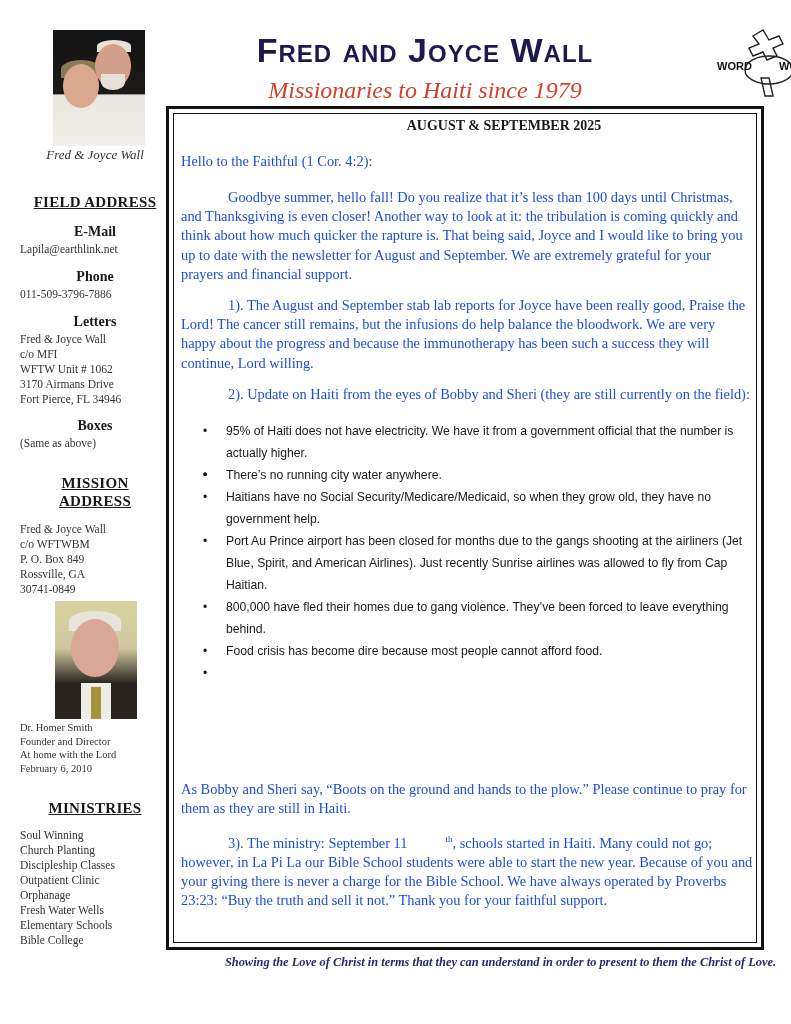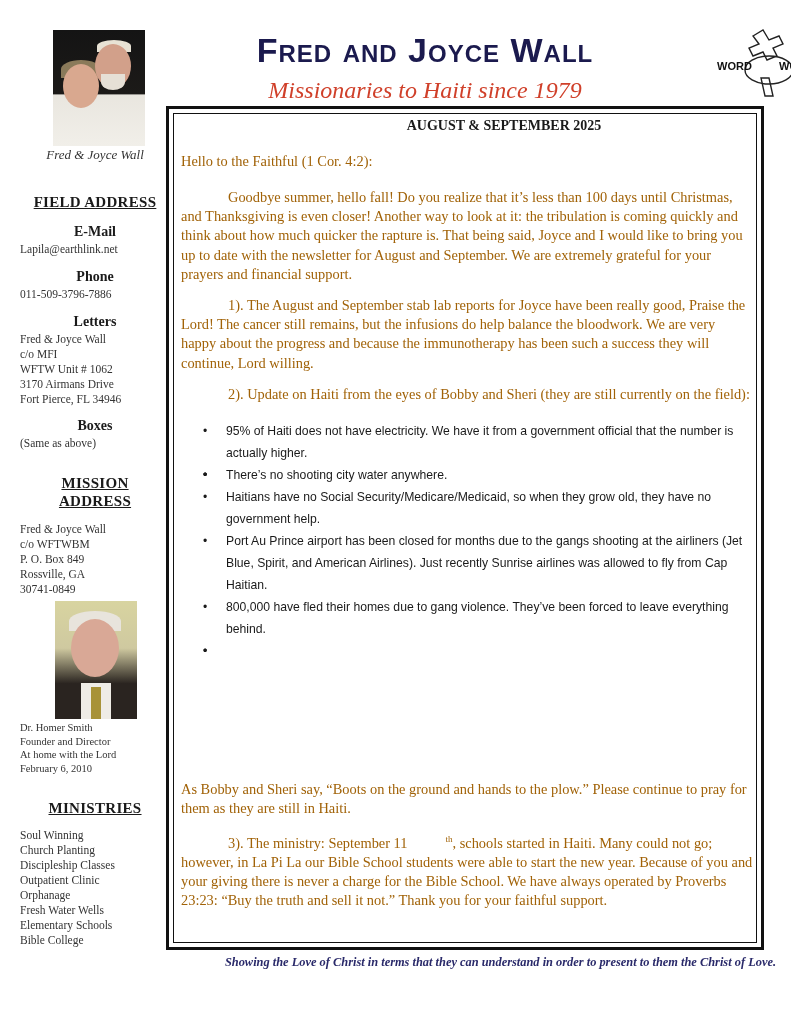--- a/index.html
+++ b/index.html
@@ -53,21 +53,21 @@
       position: absolute; left: 166px; top: 106px; width: 598px; height: 844px;
       border: 3px solid #111; box-sizing: border-box;
     }
     .frame-inner {
       position: absolute; left: 4px; top: 4px; right: 4px; bottom: 4px; border: 1px solid #111;
     }
     .month-title {
       position: absolute; left: 170px; top: 118px; width: 668px; text-align: center;
       font-weight: bold; font-size: 14px; color: #1a1a1a;
     }
-    .body-text { position: absolute; left: 181px; width: 572px; font-size: 14.4px; line-height: 19.2px; color: #a16207; }
+    .body-text { position: absolute; left: 181px; width: 572px; font-size: 14.4px; line-height: 19.2px; color: #1d4ed8; }
     .indent { text-indent: 47px; }
     .bullets {
       position: absolute; left: 181px; top: 420px; width: 572px; margin: 0; padding: 0; list-style: none;
       font-family: "Liberation Sans", sans-serif; font-size: 12.2px; line-height: 22px; color: #1a1a1a;
     }
     .bullets li { position: relative; padding-left: 45px; margin-bottom: 0; }
     .bullets li .dot { position: absolute; left: 22px; top: 0; }
     .footer-motto {
       position: absolute; left: 166px; top: 955px; width: 610px; text-align: right;
       font-family: "Liberation Serif", serif; font-style: italic; font-weight: bold; color: #2a2a6a; font-size: 12.4px;
@@ -158,24 +158,24 @@
 <div class="month-title">AUGUST &amp; SEPTEMBER 2025</div>
 <div class="body-text" style="top:152px;">Hello to the Faithful (1 Cor. 4:2):</div>
 <div class="body-text indent" style="top:188px;">Goodbye summer, hello fall! Do you realize that it’s less than 100 days until Christmas, and Thanksgiving is even closer!  Another way to look at it:  the tribulation is coming quickly and think about how much quicker the rapture is.  That being said, Joyce and I would like to bring you up to date with the newsletter for August and September.  We are extremely grateful for your prayers and financial support.</div>
 <div class="body-text indent" style="top:296px;">1).  The August and September stab lab reports for Joyce have been really good, Praise the Lord!  The cancer still remains, but the infusions do help balance the bloodwork.  We are very happy about the progress and because the immunotherapy has been such a success they will continue, Lord willing.</div>
 <div class="body-text indent" style="top:385px;">2).  Update on Haiti from the eyes of Bobby and Sheri (they are still currently on the field):</div>
 
 <ul class="bullets">
   <li><span class="dot">•</span><span>95% of Haiti does not have electricity.  We have it from a government official that the number is actually higher.</span></li>
   <li><span class="dot">•</span></li>
   <li><span class="dot">•</span></li>
-  <li><span class="dot">•</span><span>There’s no shooting city water anywhere.</span></li>
+  <li><span class="dot">•</span><span>There’s no running city water anywhere.</span></li>
   <li><span class="dot">•</span><span>Haitians have no Social Security/Medicare/Medicaid, so when they grow old, they have no government help.</span></li>
   <li><span class="dot">•</span><span>Port Au Prince airport has been closed for months due to the gangs shooting at the airliners (Jet Blue, Spirit, and American Airlines).  Just recently Sunrise airlines was allowed to fly from Cap Haitian.</span></li>
   <li><span class="dot">•</span><span>800,000 have fled their homes due to gang violence.  They’ve been forced to leave everything behind.</span></li>
-  <li><span class="dot">•</span></li>
+  <li><span class="dot">•</span><span>Food crisis has become dire because most people cannot afford food.</span></li>
   <li><span class="dot">•</span></li>
 </ul>
 
 <div class="body-text" style="top:780px;">As Bobby and Sheri say, “Boots on the ground and hands to the plow.” Please continue to pray for them as they are still in Haiti.</div>
 <div class="body-text indent" style="top:830px;"><span>3).  The ministry:  September 11</span><sup>th</sup><span>, schools started in Haiti.  Many could not go; however, in La Pi La our Bible School students were able to start the new year.  Because of you and your giving there is never a charge for the Bible School.  We have always operated by Proverbs 23:23: “Buy the truth and sell it not.”  Thank you for your faithful support.</span></div>
 
 <div class="footer-motto">Showing the Love of Christ in terms that they can understand in order to present to them the Christ of Love.</div>
 
 </body></html>

